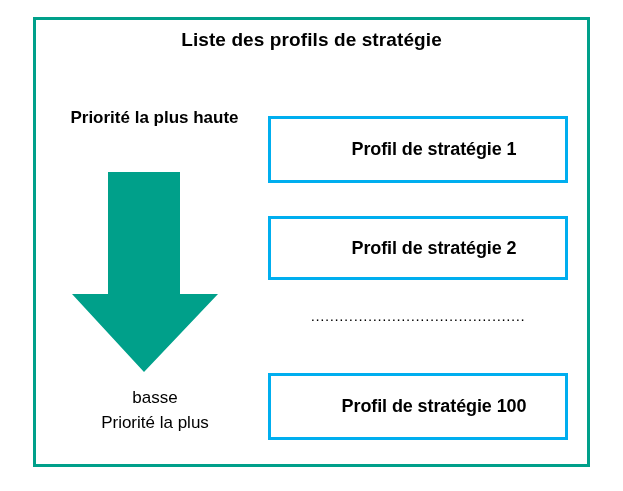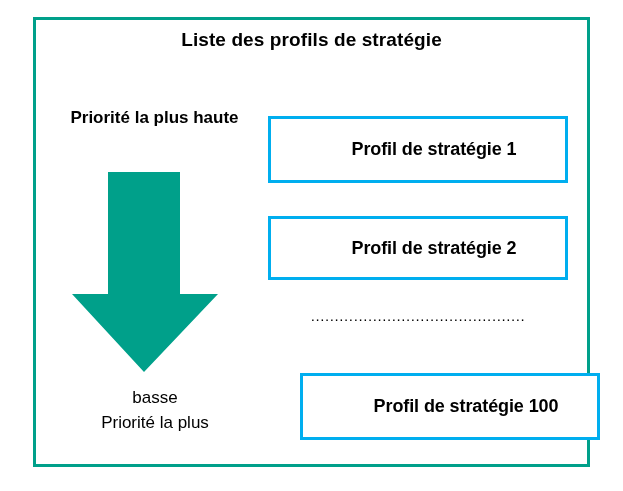--- a/index.html
+++ b/index.html
@@ -88,21 +88,21 @@
   .profile-box-label {
     font-size: 18px;
     font-weight: bold;
     white-space: nowrap;
     letter-spacing: -0.1px;
     padding-left: 32px;
   }
 
   #profile-box-0 { top: 116px; height: 67px; }
   #profile-box-1 { top: 216px; height: 64px; }
-  #profile-box-2 { top: 373px; height: 67px; margin-left: 32px; }
+  #profile-box-2 { top: 373px; height: 67px; }
 
   
   #profile-ellipsis {
     position: absolute;
     left: 268px;
     top: 308px;
     width: 300px;
     text-align: center;
     font-size: 15px;
     line-height: 15px;

